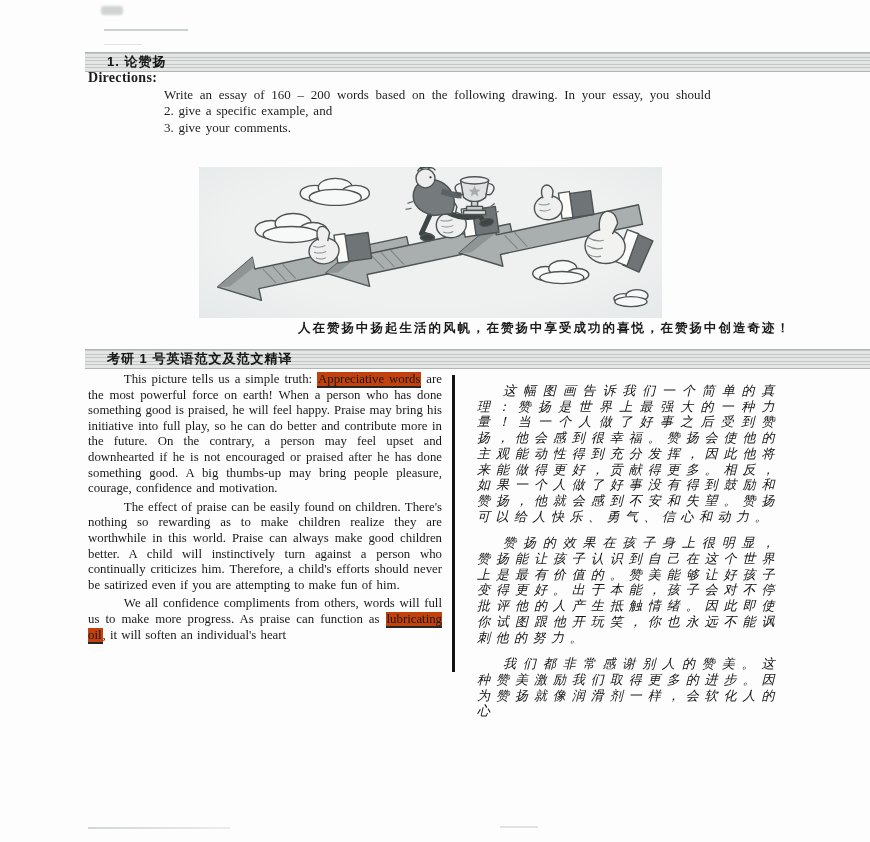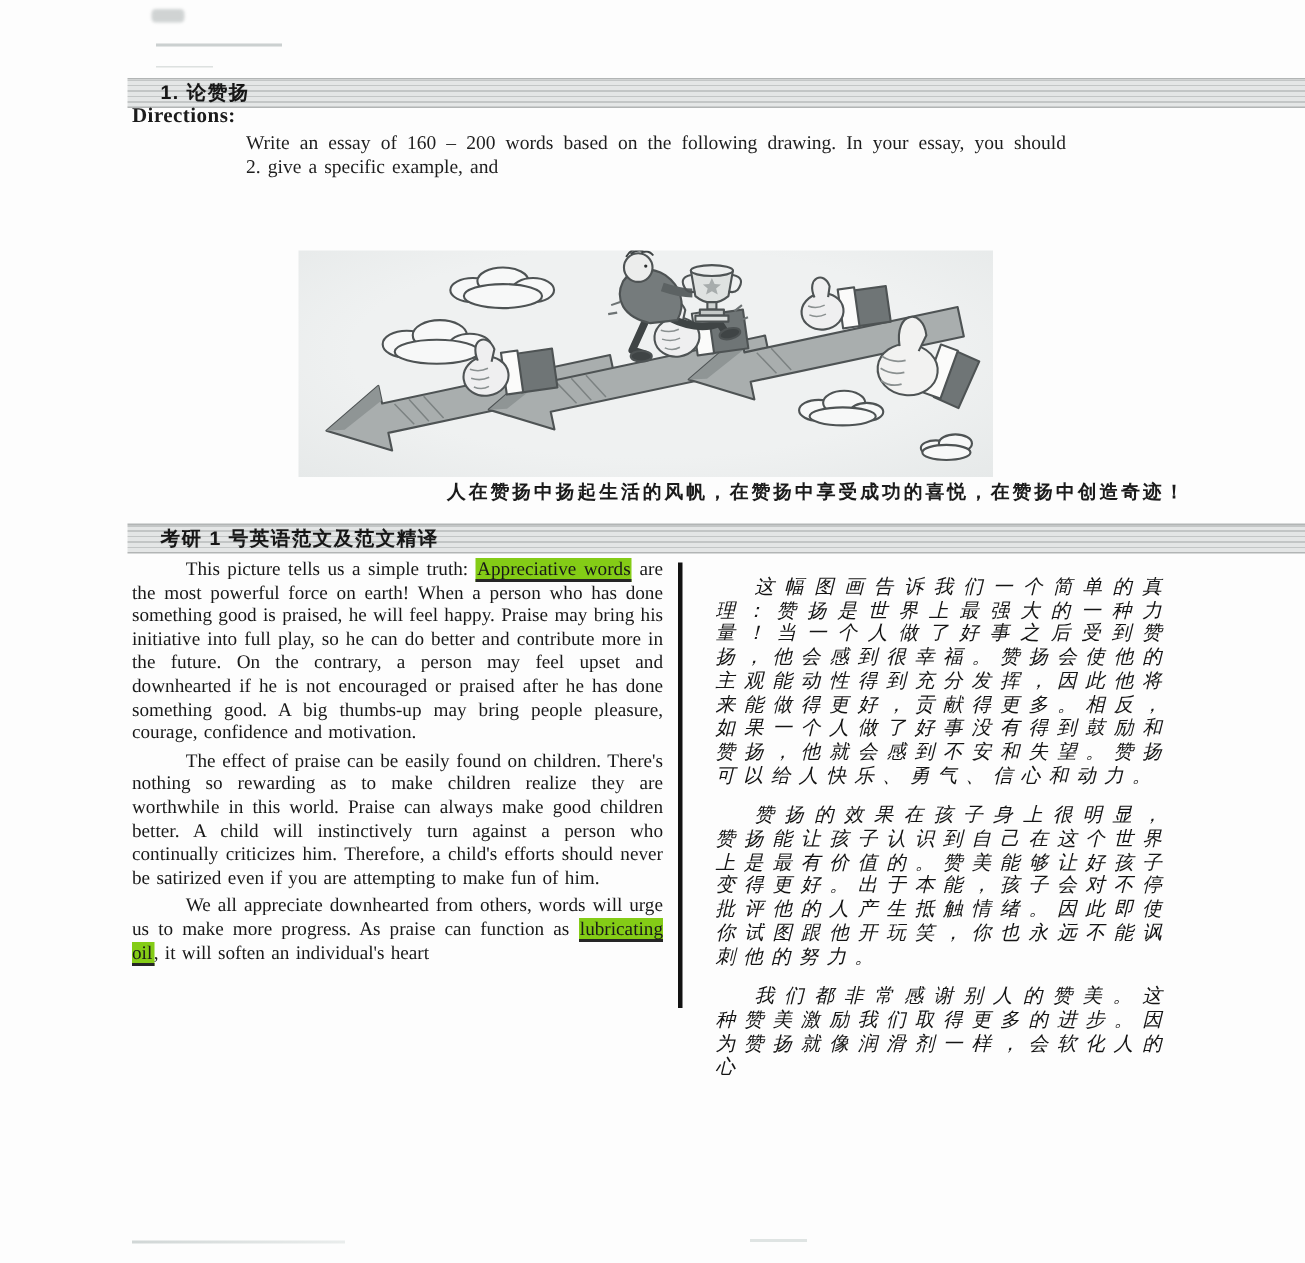--- a/index.html
+++ b/index.html
@@ -42,21 +42,21 @@
     font-family:"Liberation Sans","DejaVu Sans",sans-serif;font-weight:bold;
     font-size:12.5px;letter-spacing:2px;color:#1b1b1b;
   }
 
   .col-en{
     position:absolute;left:88px;top:372px;width:354px;
     font-size:12.8px;line-height:15.6px;text-align:justify;color:#191919;
   }
   .col-en p{margin:0 0 3px 0;text-indent:2.8em;word-spacing:1px;}
   .col-en .b{font-weight:normal;}
-  .col-en .hl{background:#84cc16;border-bottom:2px solid #262626;padding:0 1px;}
+  .col-en .hl{background:#c2410c;border-bottom:2px solid #262626;padding:0 1px;}
 
   .col-divider{position:absolute;left:452px;top:375px;width:3px;height:297px;background:#121212;}
 
   .col-zh{
     position:absolute;left:466px;top:372px;width:325px;
     font-size:13px;line-height:15.7px;text-align:justify;
     letter-spacing:5.5px;color:#141414;
   }
   .col-zh p{margin:11px;text-indent:2em;font-style:italic;}
 
@@ -73,20 +73,21 @@
 
 <div class="stripe-band band-1">
   <span class="band-label">1. 论赞扬</span>
 </div>
 
 <div class="directions-label">Directions:</div>
 
 <div class="directions-lines">
     <div class="directions-line">Write an essay of 160 – 200 words based on the following drawing. In your essay, you should</div>
     <div class="directions-line">2. give a specific example, and</div>
+    <div class="directions-line">3. give your comments.</div>
   </div>
 
 <div class="illustration-box">
   <svg viewBox="0 0 462 150" width="463" height="151">
 
     <g fill="#f7f8f8" class="outline">
       <ellipse cx="116" cy="26" rx="15" ry="8"></ellipse>
         <ellipse cx="136" cy="20" rx="17" ry="9"></ellipse>
       <ellipse cx="156" cy="26" rx="14" ry="8"></ellipse>
         <ellipse cx="136" cy="30" rx="26" ry="8"></ellipse>
@@ -181,21 +182,21 @@
 
 <div class="caption">人在赞扬中扬起生活的风帆，在赞扬中享受成功的喜悦，在赞扬中创造奇迹！</div>
 
 <div class="stripe-band band-2">
   <span class="band-label">考研 1 号英语范文及范文精译</span>
 </div>
 
 <div class="col-en">
     <p><span class="">This picture tells us a simple truth: </span><span class="hl">Appreciative words</span><span class=""> are the most powerful force on earth! When a person who has done something good is praised, he will feel happy. Praise may bring his </span><span class="b">initiative</span><span class=""> into full play, so he can do better and contribute more in the future. On the contrary, a person may feel upset and </span><span class="b">downhearted</span><span class=""> if he is not encouraged or praised after he has done something good. A big </span><span class="b">thumbs-up</span><span class=""> may bring people pleasure, courage, confidence and </span><span class="b">motivation</span><span class="">.</span></p>
     <p><span class="">The effect of praise can be easily found on children. There's nothing so </span><span class="b">rewarding</span><span class=""> as to make children realize they are worthwhile in this world. Praise can always make good children better. A child will </span><span class="b">instinctively</span><span class=""> turn against a person who continually criticizes him. Therefore, a child's efforts should never be </span><span class="b">satirized</span><span class=""> even if you are attempting to make fun of him.</span></p>
-    <p><span class="">We all </span><span class="b">appreciate downhearted</span><span class=""> from others, words will </span><span class="b">urge</span><span class=""> us to make more progress. As praise can function as </span><span class="hl">lubricating oil</span><span class="">, it will </span><span class="b">soften</span><span class=""> an individual's heart</span></p>
+    <p><span class="">We all </span><span class="b">confidence compliments</span><span class=""> from others, words will </span><span class="b">full</span><span class=""> us to make more progress. As praise can function as </span><span class="hl">lubricating oil</span><span class="">, it will </span><span class="b">soften</span><span class=""> an individual's heart</span></p>
   </div>
 
 <div class="col-divider"></div>
 
 <div class="col-zh">
     <p>这幅图画告诉我们一个简单的真理：赞扬是世界上最强大的一种力量！当一个人做了好事之后受到赞扬，他会感到很幸福。赞扬会使他的主观能动性得到充分发挥，因此他将来能做得更好，贡献得更多。相反，如果一个人做了好事没有得到鼓励和赞扬，他就会感到不安和失望。赞扬可以给人快乐、勇气、信心和动力。</p>
     <p>赞扬的效果在孩子身上很明显，赞扬能让孩子认识到自己在这个世界上是最有价值的。赞美能够让好孩子变得更好。出于本能，孩子会对不停批评他的人产生抵触情绪。因此即使你试图跟他开玩笑，你也永远不能讽刺他的努力。</p>
     <p>我们都非常感谢别人的赞美。这种赞美激励我们取得更多的进步。因为赞扬就像润滑剂一样，会软化人的心</p>
   </div>
 

